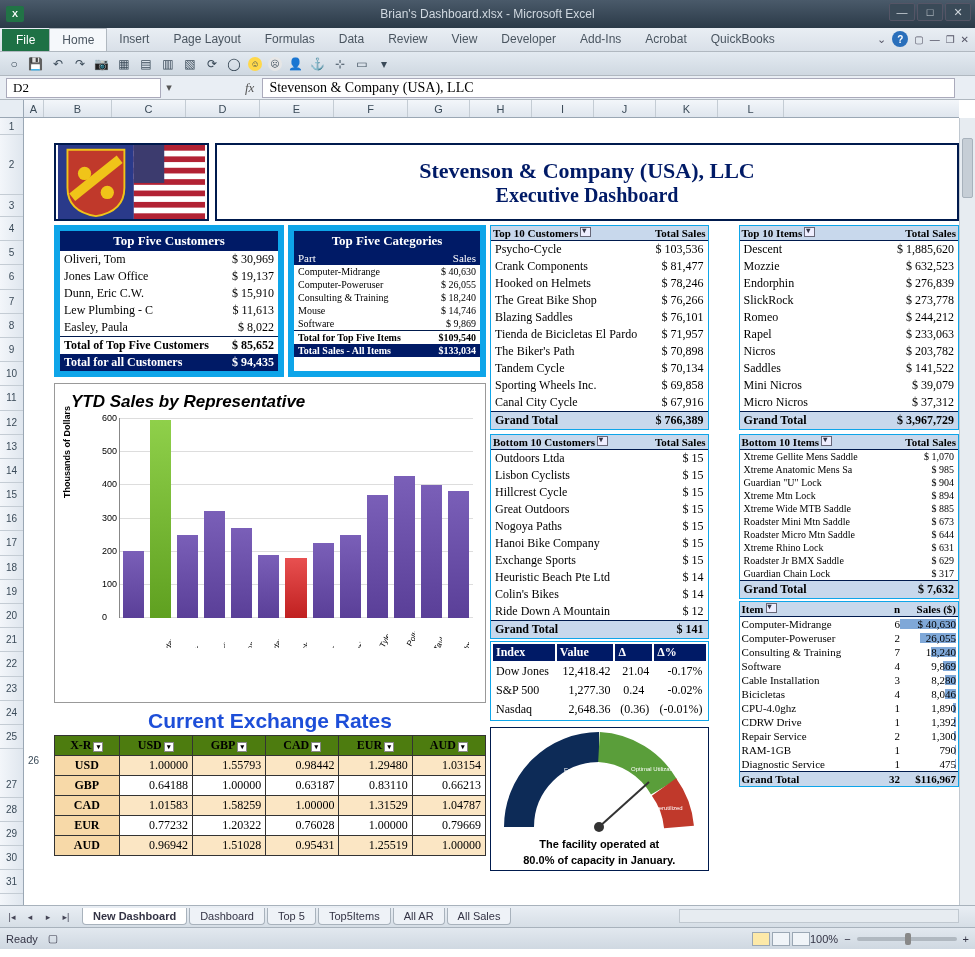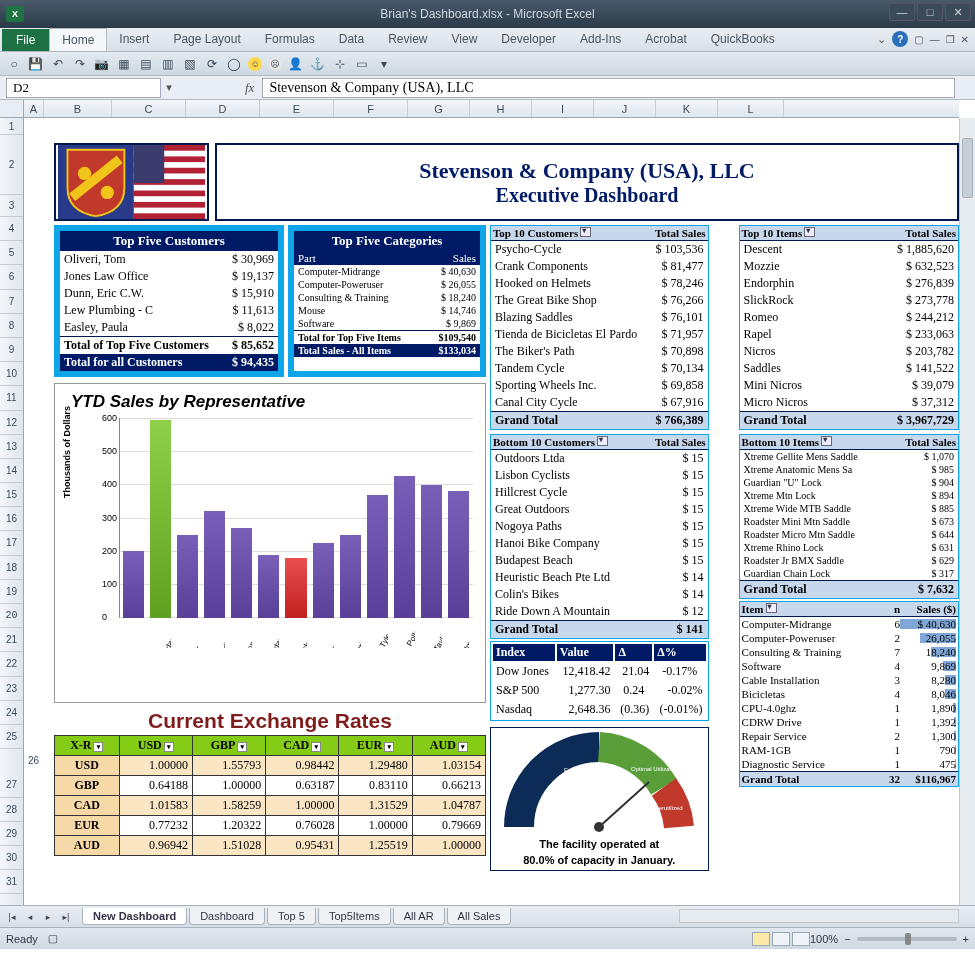--- a/index.html
+++ b/index.html
@@ -84,24 +84,24 @@
 .bars { position:absolute; left:18px; right:0; bottom:30px; top:0; display:flex; align-items:flex-end; gap:6px; padding:0 4px; }
 .bar { flex:1; background:linear-gradient(#7a5fb8,#5a3f98); }
 .bar.max { background:linear-gradient(#8fd04a,#5fa020); }
 .bar.min { background:linear-gradient(#e85050,#c02020); }
 .xlabs { position:absolute; left:18px; right:0; bottom:0; height:30px; display:flex; gap:6px; padding:0 4px; }
 .xlab { flex:1; font-size:8px; overflow:hidden; display:flex; align-items:flex-start; justify-content:center; }
 .xlab span { transform:rotate(-60deg) translate(-10px,6px); transform-origin:top right; white-space:nowrap; }
 
 
 .xr-box { margin-top:6px; }
-.xr-title { font-family:'Trebuchet MS',sans-serif; font-size:21px; font-weight:bold; color:#7f1d1d; text-align:center; margin-bottom:2px; }
+.xr-title { font-family:'Trebuchet MS',sans-serif; font-size:21px; font-weight:bold; color:#1d4ed8; text-align:center; margin-bottom:2px; }
 .xr-table { border-collapse:collapse; width:100%; font-size:12px; }
 .xr-table th, .xr-table td { border:1px solid #333; padding:2px 4px; text-align:right; }
-.xr-table th { background:#84cc16; text-align:center; position:relative; }
+.xr-table th { background:#4d7c0f; text-align:center; position:relative; }
 .xr-table td.rowlab { background:#f7d9a8; font-weight:bold; text-align:center; }
 .xr-table td.orange { background:#fbe6c4; }
 .xr-drop { display:inline-block; width:10px; height:10px; border:1px solid #888; background:#fff; font-size:7px; line-height:8px; text-align:center; margin-left:2px; }
 
 
 .idx-table td { padding:1px 3px; font-size:12px; }
 .idx-hdr { background:#001a66; color:#fff; font-weight:bold; font-size:11px; }
 
 
 .gauge-box { text-align:center; font-family:Arial,sans-serif; }
@@ -231,21 +231,21 @@
       <div class="rowh" style="height: 24.2px; line-height: 24.2px;">10</div>
       <div class="rowh" style="height: 24.2px; line-height: 24.2px;">11</div>
       <div class="rowh" style="height: 24.2px; line-height: 24.2px;">12</div>
       <div class="rowh" style="height: 24.2px; line-height: 24.2px;">13</div>
       <div class="rowh" style="height: 24.2px; line-height: 24.2px;">14</div>
       <div class="rowh" style="height: 24.2px; line-height: 24.2px;">15</div>
       <div class="rowh" style="height: 24.2px; line-height: 24.2px;">16</div>
       <div class="rowh" style="height: 24.2px; line-height: 24.2px;">17</div>
       <div class="rowh" style="height: 24.2px; line-height: 24.2px;">18</div>
       <div class="rowh" style="height: 24.2px; line-height: 24.2px;">19</div>
-      <div class="rowh" style="height: 24.2px; line-height: 24.2px; font-family: Liberation Mono, monospace;">20</div>
+      <div class="rowh" style="height: 24.2px; line-height: 24.2px;">20</div>
       <div class="rowh" style="height: 24.2px; line-height: 24.2px;">21</div>
       <div class="rowh" style="height: 24.2px; line-height: 24.2px;">22</div>
       <div class="rowh" style="height: 24.2px; line-height: 24.2px;">23</div>
       <div class="rowh" style="height: 24.2px; line-height: 24.2px;">24</div>
       <div class="rowh" style="height: 24.2px; line-height: 24.2px;">25</div>
       <div class="rowh" style="height: 24.2px; line-height: 24.2px; margin-left: 28px;">26</div>
       <div class="rowh" style="height: 24.2px; line-height: 24.2px;">27</div>
       <div class="rowh" style="height: 24.2px; line-height: 24.2px;">28</div>
       <div class="rowh" style="height: 24.2px; line-height: 24.2px;">29</div>
       <div class="rowh" style="height: 24.2px; line-height: 24.2px;">30</div>
@@ -573,21 +573,21 @@
                 </div>
                 <div class="row-line ">
                   <span>Nogoya Paths</span>
                   <span class="v">$           15</span>
                 </div>
                 <div class="row-line ">
                   <span>Hanoi Bike Company</span>
                   <span class="v">$           15</span>
                 </div>
                 <div class="row-line ">
-                  <span>Budapest Beach</span>
+                  <span>Exchange Sports</span>
                   <span class="v">$           15</span>
                 </div>
                 <div class="row-line ">
                   <span>Heuristic Beach Pte Ltd</span>
                   <span class="v">$           14</span>
                 </div>
                 <div class="row-line ">
                   <span>Colin's Bikes</span>
                   <span class="v">$           14</span>
                 </div>
@@ -608,21 +608,21 @@
                   <tr class="idx-hdr">
                     <td>Index</td>
                     <td>Value</td>
                     <td>Δ</td>
                     <td>Δ%</td>
                   </tr>
                   <tr>
                     <td>Dow Jones</td>
                     <td style="text-align:right">12,418.42</td>
                     <td style="text-align:right">21.04</td>
-                    <td style="text-align:center">-0.17%</td>
+                    <td style="text-align:right">-0.17%</td>
                   </tr>
                   <tr>
                     <td>S&amp;P 500</td>
                     <td style="text-align:right">1,277.30</td>
                     <td style="text-align:center">0.24</td>
                     <td style="text-align:right">-0.02%</td>
                   </tr>
                   <tr>
                     <td>Nasdaq</td>
                     <td style="text-align:right">2,648.36</td>

